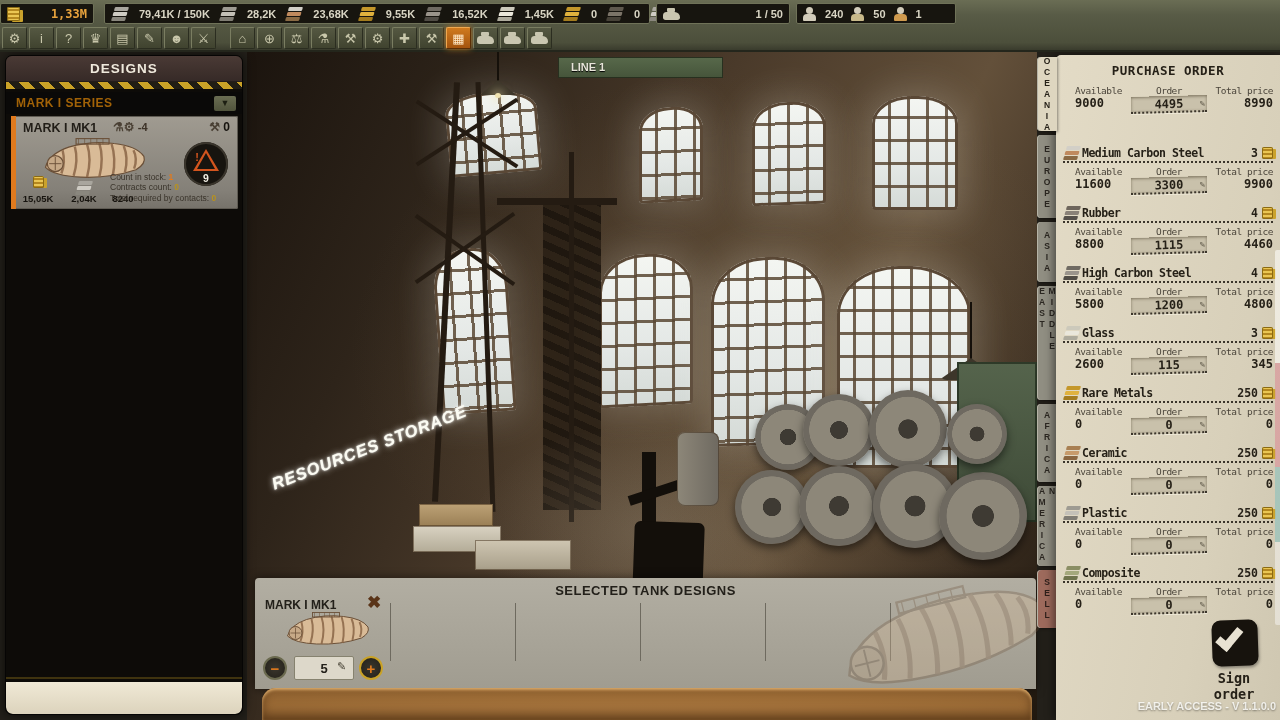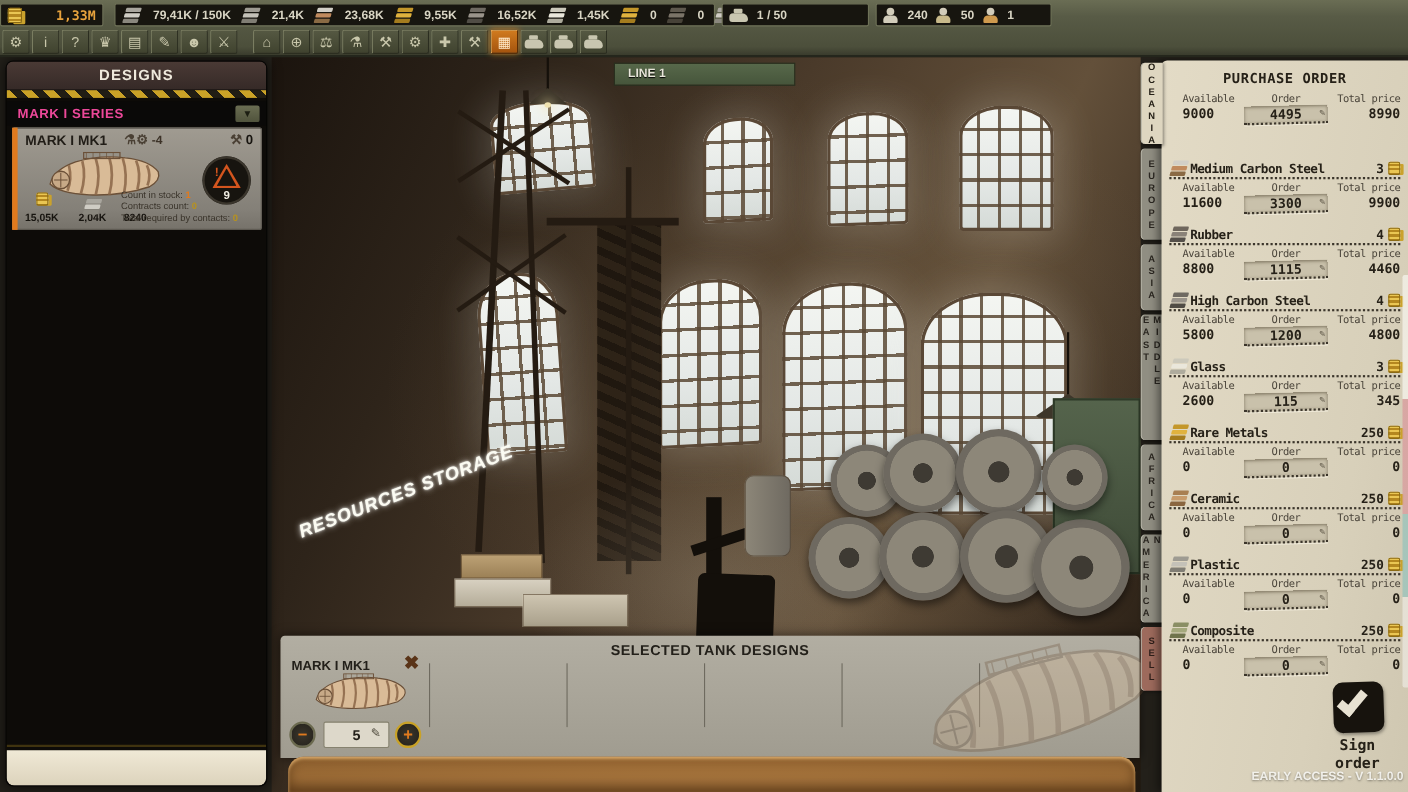--- a/index.html
+++ b/index.html
@@ -128,21 +128,21 @@
     border-radius:7px; box-shadow:0 0 12px rgba(0,0,0,.7); z-index:30; overflow:hidden;
     background:#0d0b08; border:1px solid #060504;}
   #designsHead { height:26px; background:linear-gradient(#4a3a35,#362a27);
     color:#efe9dc; text-align:center; font-weight:bold; font-size:13.5px; line-height:26px;
     letter-spacing:1px; border-bottom:1px solid #241c1a;}
   #designsHint { height:49px; background:linear-gradient(#ece4cf,#ddd4bc);
     color:#2c2720; font-size:13px; text-align:center; padding-top:7px; line-height:17px;}
   #hazard { height:7px; background:repeating-linear-gradient(45deg,#caa227 0 7px,#211d14 7px 14px); }
   #seriesBar { height:22px; background:#0a0908; display:flex; align-items:center;
     padding:0 6px 0 10px; cursor:pointer; margin-top:3px;}
-  #seriesBar .s-lbl { color:#ec4899; font-weight:bold; font-size:12px; letter-spacing:.5px; flex:1;}
+  #seriesBar .s-lbl { color:#a16207; font-weight:bold; font-size:12px; letter-spacing:.5px; flex:1;}
   .dd-btn { width:22px; height:15px; background:linear-gradient(#6a6d52,#50533c);
     border-radius:2px; color:#1c1e12; font-size:9px; text-align:center; line-height:15px;}
   
   #card { position:relative; margin:2px 4px 0 5px; height:93px; cursor:pointer;
     background:linear-gradient(#a09b91,#848078 80%,#76726a);
     border-radius:2px; box-shadow:inset 0 0 0 1px #5f5b53; }
   #cardAccent { position:absolute; left:0; top:0; width:5px; height:100%; background:#e07a1e; }
   #cardName { position:absolute; left:12px; top:5px; color:#211d17; font-weight:bold; font-size:12.5px;}
   #cardResearch { position:absolute; left:102px; top:4px; color:#3c3227; font-size:11px; font-weight:bold;}
   #cardResearch .g { font-size:12px; color:#4a4034; }
@@ -286,21 +286,21 @@
     <span class="money-val" style="flex:1; text-align:right;">1,33M</span>
   </div>
   <div class="tb-box" style="left:104px; width:546px; gap:9px;" id="resBox">
   <div class="res-item">
     <span class="mat-icon mi-silver"></span>
     <span class="tb-val">79,41K / 150K</span>
   </div>
 
   <div class="res-item">
     <span class="mat-icon mi-silver2"></span>
-    <span class="tb-val">21,4K</span>
+    <span class="tb-val">28,2K</span>
   </div>
 
   <div class="res-item">
     <span class="mat-icon mi-copper"></span>
     <span class="tb-val">23,68K</span>
   </div>
 
   <div class="res-item">
     <span class="mat-icon mi-gold"></span>
     <span class="tb-val">9,55K</span>
@@ -331,21 +331,21 @@
     <span class="tb-val">0</span>
   </div>
 
   <div class="res-item">
     <span class="mat-icon mi-green"></span>
     <span class="tb-val">0</span>
   </div>
 </div>
   <div class="tb-box" style="left:656px; width:134px; gap:8px;">
     <span class="mini-tank"></span>
-    <span class="tb-val" style="flex:1; text-align:left;">1 / 50</span>
+    <span class="tb-val" style="flex:1; text-align:right;">1 / 50</span>
   </div>
   <div class="tb-box" style="left:796px; width:160px; gap:8px;" id="staffBox">
   <div class="res-item">
     <span class="person-icon p-wrk"></span>
     <span class="tb-val">240</span>
   </div>
 
   <div class="res-item">
     <span class="person-icon p-eng"></span>
     <span class="tb-val">50</span>

